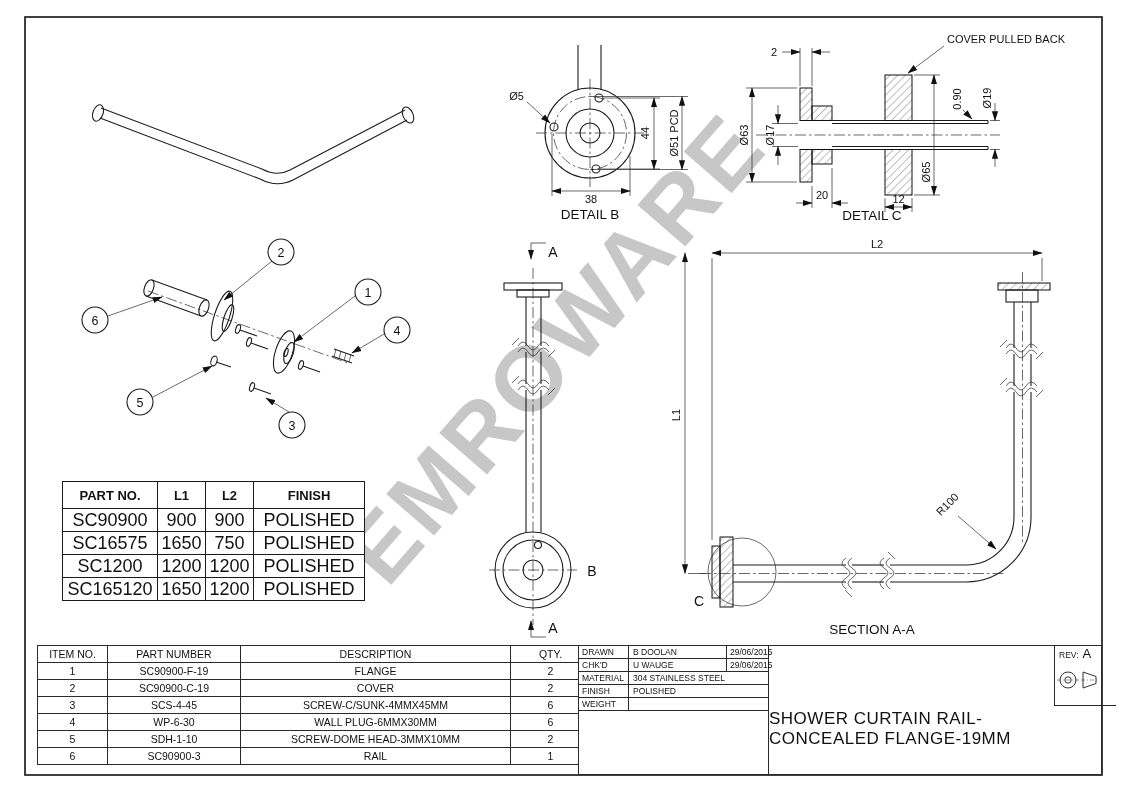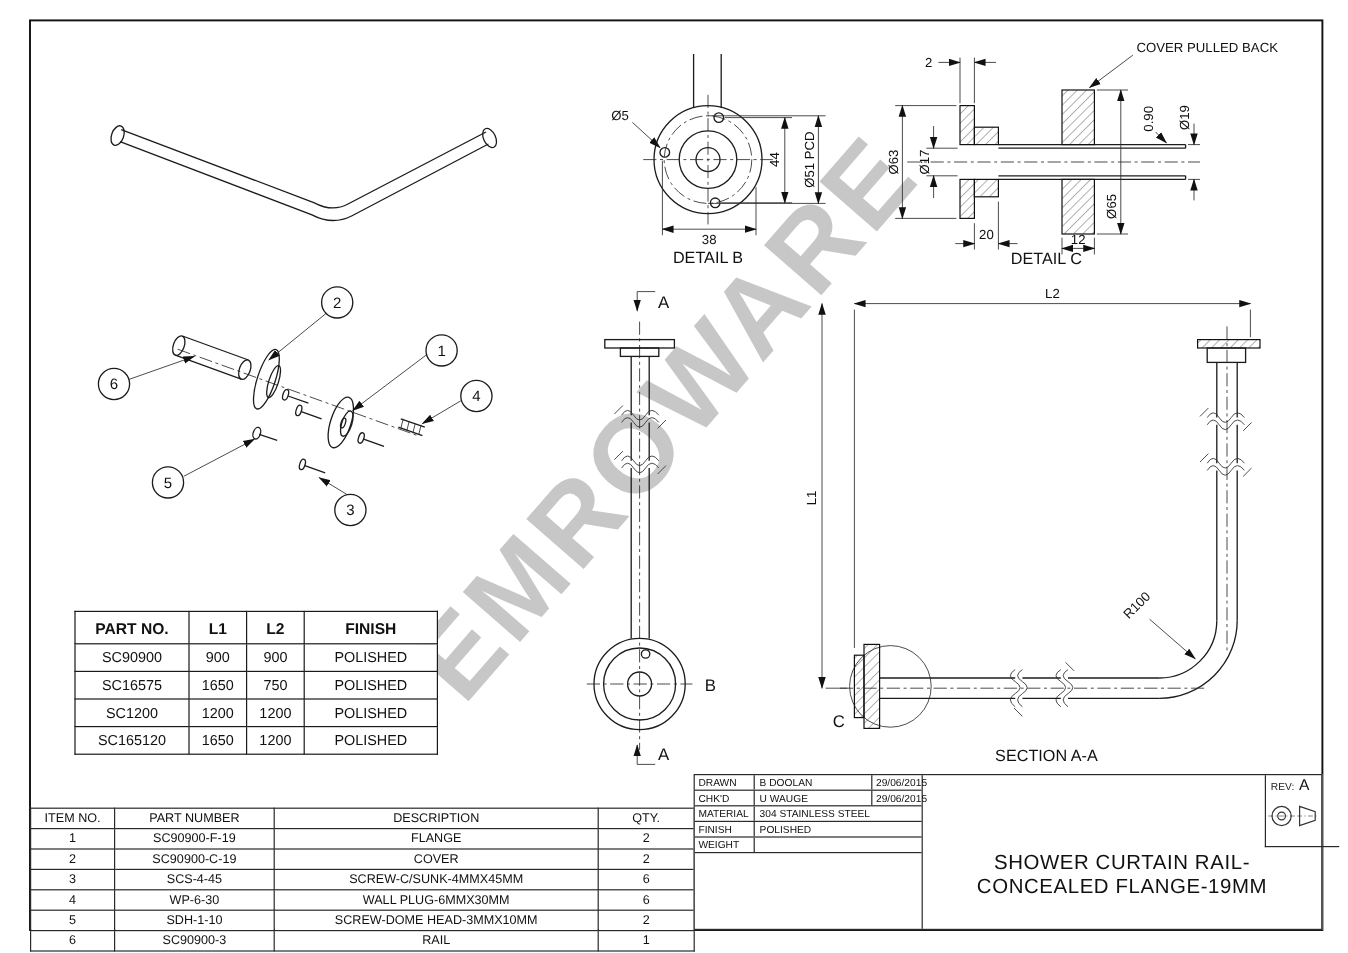--- a/index.html
+++ b/index.html
@@ -15,46 +15,46 @@
   svg.draw { position:absolute; left:0; top:0; z-index:2; }
   .ln   { stroke:#1c1c1c; stroke-width:1.1; fill:none; }
   .thin { stroke:#2a2a2a; stroke-width:0.7; fill:none; }
   .cl   { stroke:#2a2a2a; stroke-width:0.7; stroke-dasharray:11 3 2.5 3; fill:none; }
   svg text { fill:#111; font-family:"Liberation Sans", sans-serif; }
   .dimtxt  { font-size:11px; }
   .viewtxt { font-size:13.5px; }
   .marktxt { font-size:14px; }
   .baltxt  { font-size:12.5px; }
 
-  table { border-collapse:collapse; position:absolute; z-index:10; background:#fff0;margin-top:28px; }
+  table { border-collapse:collapse; position:absolute; z-index:10; background:#fff0; }
   .parts-table { left:62px; top:481px; table-layout:fixed; }
   .parts-table th { font-size:13px; font-weight:bold; height:27px; border:1.3px solid #1a1a1a; text-align:center; background:#fff; }
-  .parts-table td { font-size:12px; height:23px; border:1.3px solid #1a1a1a; text-align:center; background:#fff; }
-  .bom-table { left:25px; top:645px; table-layout:fixed; }
+  .parts-table td { font-size:18px; height:23px; border:1.3px solid #1a1a1a; text-align:center; background:#fff; }
+  .bom-table { left:37px; top:645px; table-layout:fixed; }
   .bom-table th, .bom-table td {
     border:1px solid #2a2a2a; font-size:10.5px; font-weight:normal; height:17px;
     text-align:center; padding:0 2px; white-space:nowrap; overflow:hidden; background:#fff;
   }
 
   .titleblock { position:absolute; left:578px; top:645px; width:524px; height:130px; z-index:10; border:1px solid #2a2a2a; background:#fff; }
   .tb-info { position:absolute; left:0; top:0; width:190px; height:128px; border-right:1px solid #2a2a2a; }
   .tb-row { display:flex; height:13px; border-bottom:1px solid #2a2a2a; font-size:8.5px; align-items:flex-end; }
   .tb-lab { width:50px; padding-left:3px; border-right:1px solid #2a2a2a; height:100%; display:flex; align-items:center; }
   .tb-val { flex:1; padding-left:4px; height:100%; display:flex; align-items:center; }
   .tb-date { width:42px; border-left:1px solid #2a2a2a; height:100%; display:flex; align-items:center; padding-left:3px; }
   .tb-cat { position:absolute; left:190px; top:0; width:285px; height:60px; border-bottom:1px solid #2a2a2a; }
   .tb-small-label { font-size:8.5px; color:#222; padding:2px 0 0 4px; }
   .tb-catno { text-align:center; font-size:21px; margin-top:7px; letter-spacing:1px; }
   .tb-rev { position:absolute; left:475px; top:0; width:62px; height:60px; border-left:1px solid #2a2a2a; border-bottom:1px solid #2a2a2a; }
   .tb-rev-line { display:flex; align-items:baseline; }
   .tb-rev-val { font-size:13px; margin-left:4px; }
   .pln { fill:none; stroke:#333; stroke-width:1; }
   .pcl { stroke:#333; stroke-width:0.5; stroke-dasharray:4 2 1 2; }
   .tb-desc { position:absolute; left:190px; top:60px; width:332px; height:68px; }
-  .tb-desc-line { text-align:center; font-size:17px; letter-spacing:0.5px; }
+  .tb-desc-line { font-size:17px; letter-spacing:0.5px; }
   .tb-desc-line.first { margin-top:3px; }
 </style>
 </head>
 <body>
 
 <div class="sheet">
 
   <div class="watermark">EMROWARE</div>
 
   <svg class="draw" width="1123" height="794" viewBox="0 0 1123 794">

